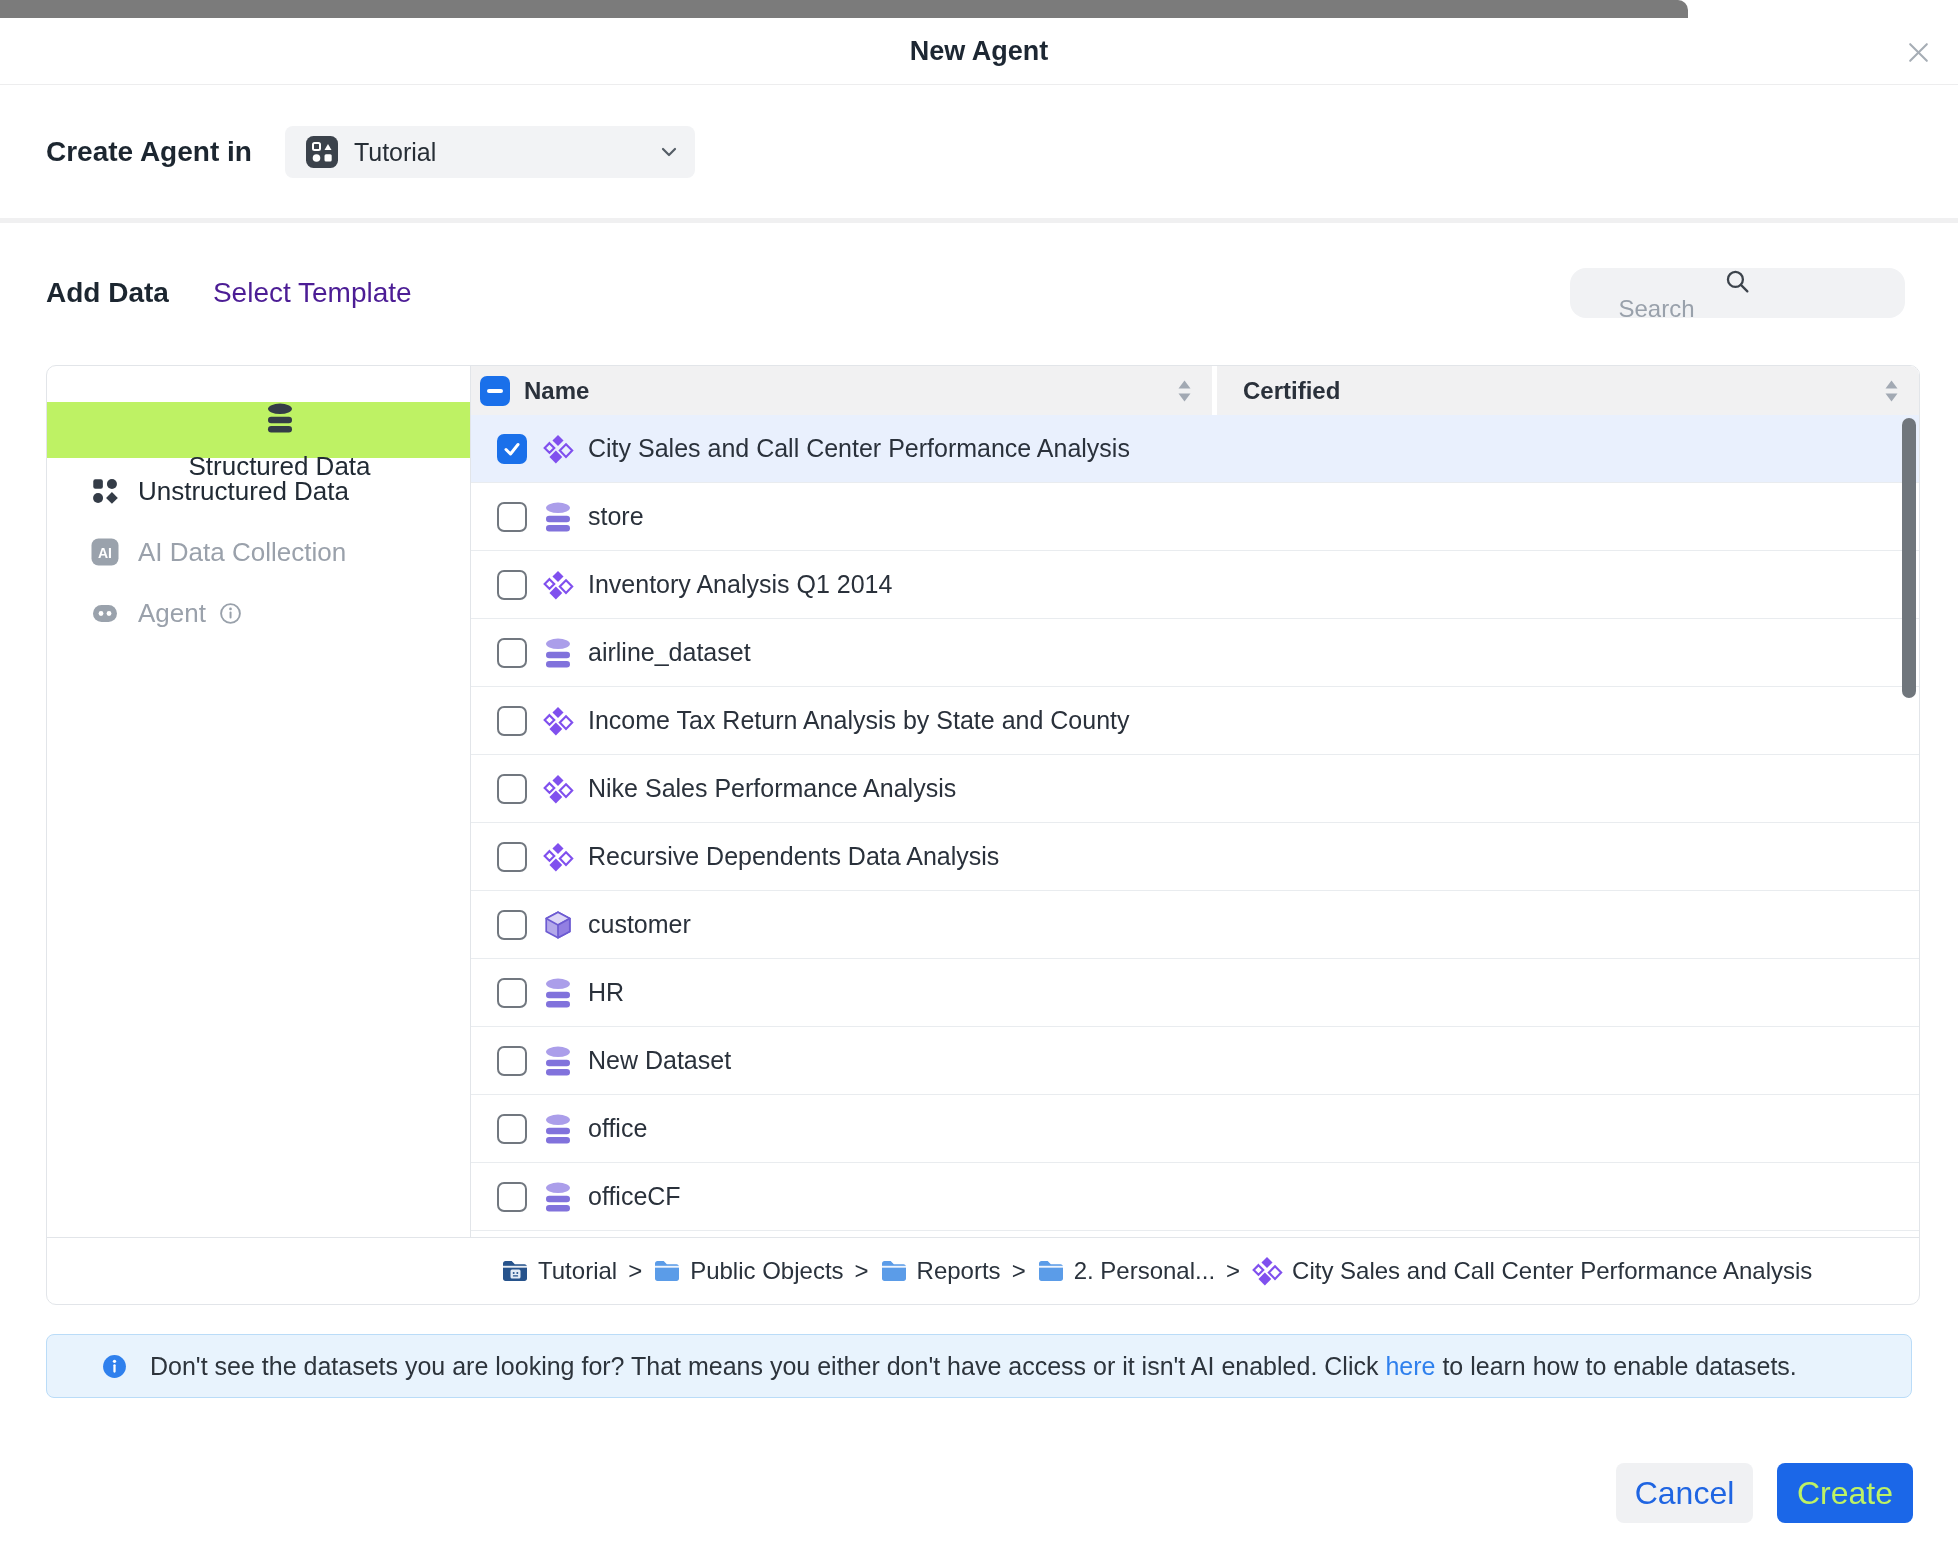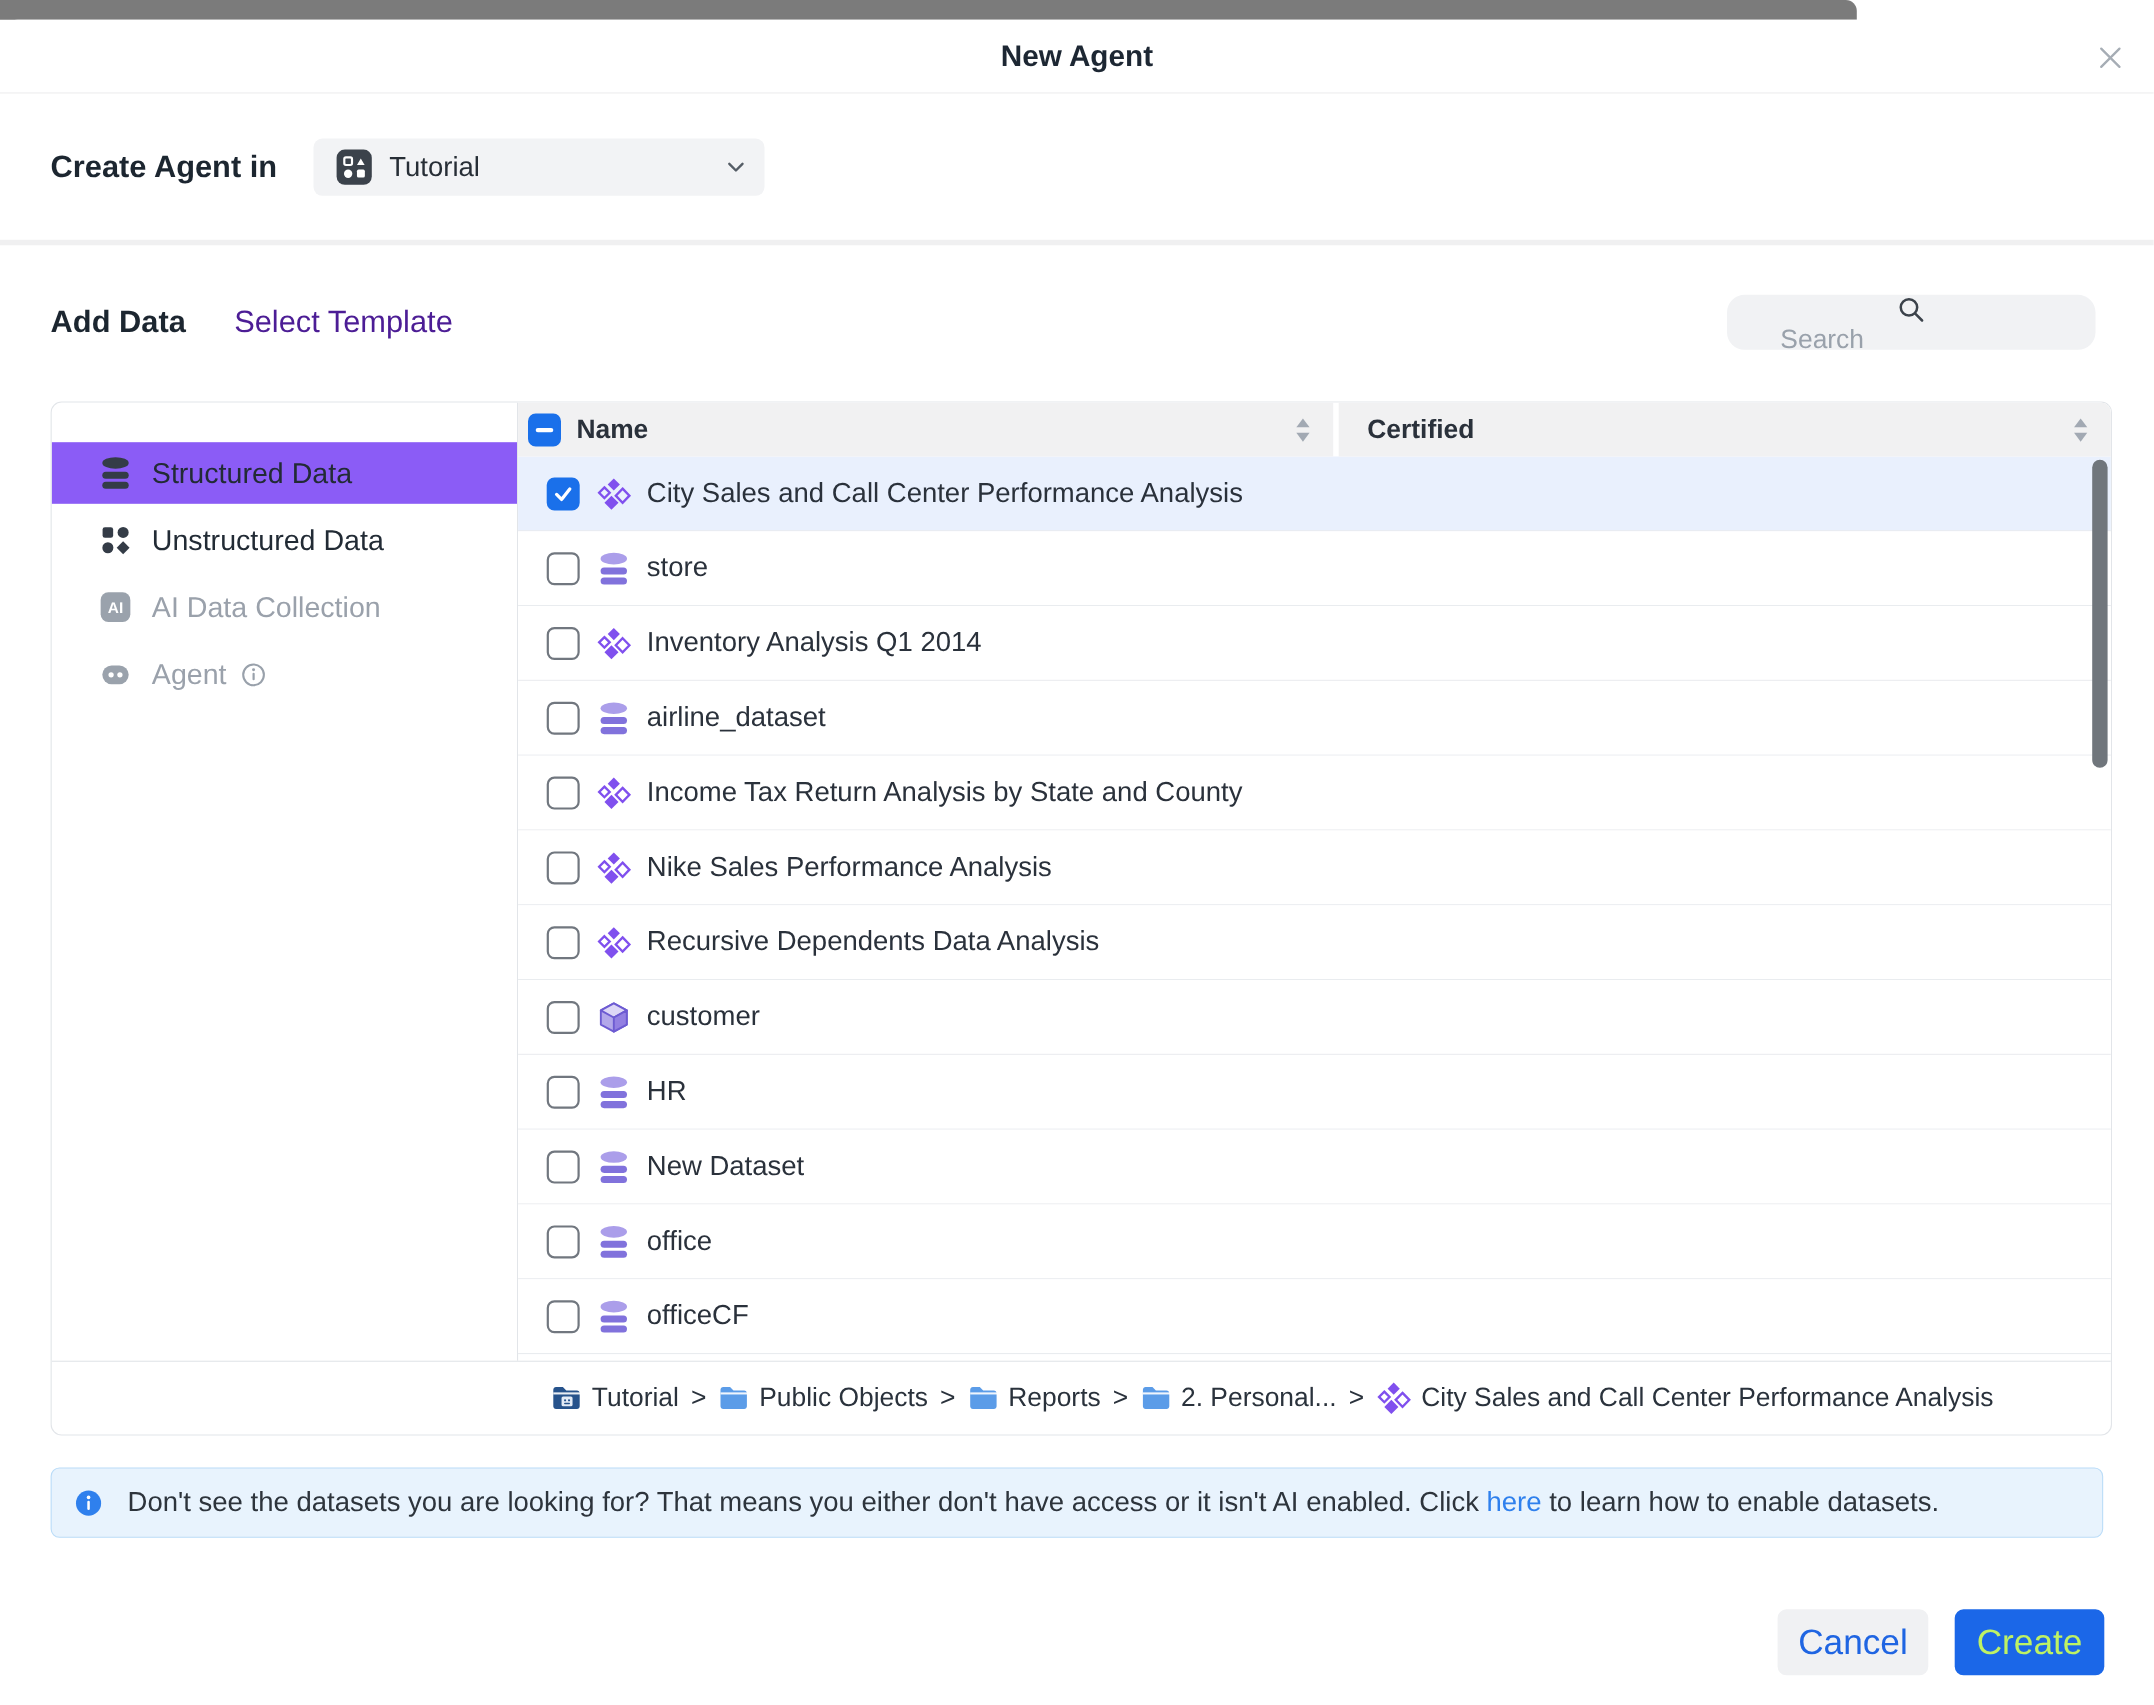--- a/index.html
+++ b/index.html
@@ -29,21 +29,21 @@
 
   .search-box { position: absolute; top: 250px; right: 53px; width: 335px; height: 50px; background: #f1f2f4; border-radius: 16px; display: flex; align-items: center; padding: 0 16px; flex-direction: column; }
   .search-box input { border: none; background: transparent; outline: none; font-size: 24px; color: #333; margin-left: 12px; width: 250px; font-family: inherit; }
   .search-box input::placeholder { color: #99a1ab; }
 
   .container { position: absolute; top: 347px; left: 46px; width: 1874px; height: 940px; border: 1px solid #e2e5e9; border-radius: 10px; display: flex; flex-direction: column; overflow: hidden; background: #fff; }
   .container-main { flex: 1; display: flex; min-height: 0; }
 
   .sidebar { width: 424px; border-right: 1px solid #e2e5e9; padding-top: 36px; flex: none; }
   .side-item { height: 56px; display: flex; align-items: center; padding-left: 42px; gap: 17px; font-size: 26px; color: #222b35; cursor: pointer; margin-bottom: 5px; }
-  .side-item.selected { background: #8b5cf6; }
+  .side-item.selected { background: #bef264; flex-direction: column; }
   .side-item.disabled { color: #9aa1ab; cursor: default; }
   .side-icon { width: 32px; height: 32px; display: flex; align-items: center; justify-content: center; flex: none; }
   .side-info { display: flex; margin-left: -4px; }
 
   .table-area { flex: 1; position: relative; display: flex; flex-direction: column; min-width: 0; }
   .thead { height: 49px; display: flex; background: #fff; flex: none; }
   .th { background: #f1f1f2; display: flex; align-items: center; position: relative; }
   .th-name { width: 741px; padding-left: 9px; gap: 14px; flex: none; }
   .th-cert { flex: 1; margin-left: 5px; padding-left: 26px; }
   .th-label { font-size: 24px; font-weight: bold; color: #2a313b; }
@@ -56,21 +56,21 @@
   .row-icon { width: 32px; height: 32px; margin-left: 15px; flex: none; display: flex; align-items: center; justify-content: center; }
   .row-label { margin-left: 14px; font-size: 25px; color: #2a313b; white-space: nowrap; }
 
   .scroll-thumb { position: absolute; right: 3px; top: 52px; width: 14px; height: 280px; background: #70767c; border-radius: 7px; cursor: pointer; }
 
   .breadcrumb-bar { height: 67px; border-top: 1px solid #e2e5e9; display: flex; align-items: center; padding-left: 454px; gap: 11px; flex: none; }
   .bc-item { display: flex; align-items: center; gap: 9px; font-size: 24px; color: #2a323c; white-space: nowrap; }
   .bc-sep { font-size: 24px; color: #2a323c; }
   .bc-icon { display: flex; align-items: center; }
 
-  .banner { position: absolute; top: 1316px; left: 46px; width: 1866px; height: 64px; background: #e8f3fd; border: 1px solid #badcf8; border-radius: 8px; display: flex; align-items: center; padding-left: 20px; gap: 22px; }
+  .banner { position: absolute; top: 1316px; left: 46px; width: 1866px; height: 64px; background: #e8f3fd; border: 1px solid #badcf8; border-radius: 8px; display: flex; align-items: center; padding-left: 54px; gap: 22px; }
   .banner-icon { display: flex; flex: none; }
   .banner-text { font-size: 25px; color: #2d343c; }
   .banner-text a { color: #2f80ed; text-decoration: none; cursor: pointer; }
 
   .footer { position: absolute; top: 1445px; right: 45px; display: flex; gap: 24px; }
   .btn { height: 60px; border: none; border-radius: 8px; font-size: 32px; font-family: inherit; cursor: pointer; }
   .btn-cancel { width: 137px; background: #f0f1f3; color: #1f65e2; }
   .btn-create { width: 136px; background: #1b67e8; color: #bef264; }
 </style>
 </head>

